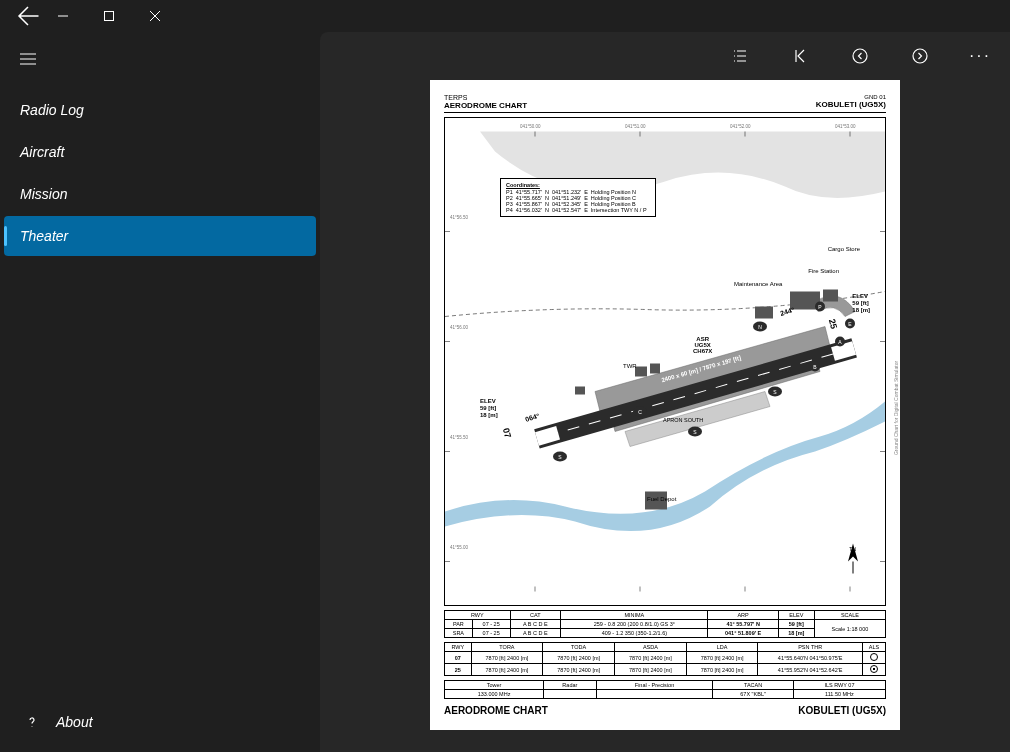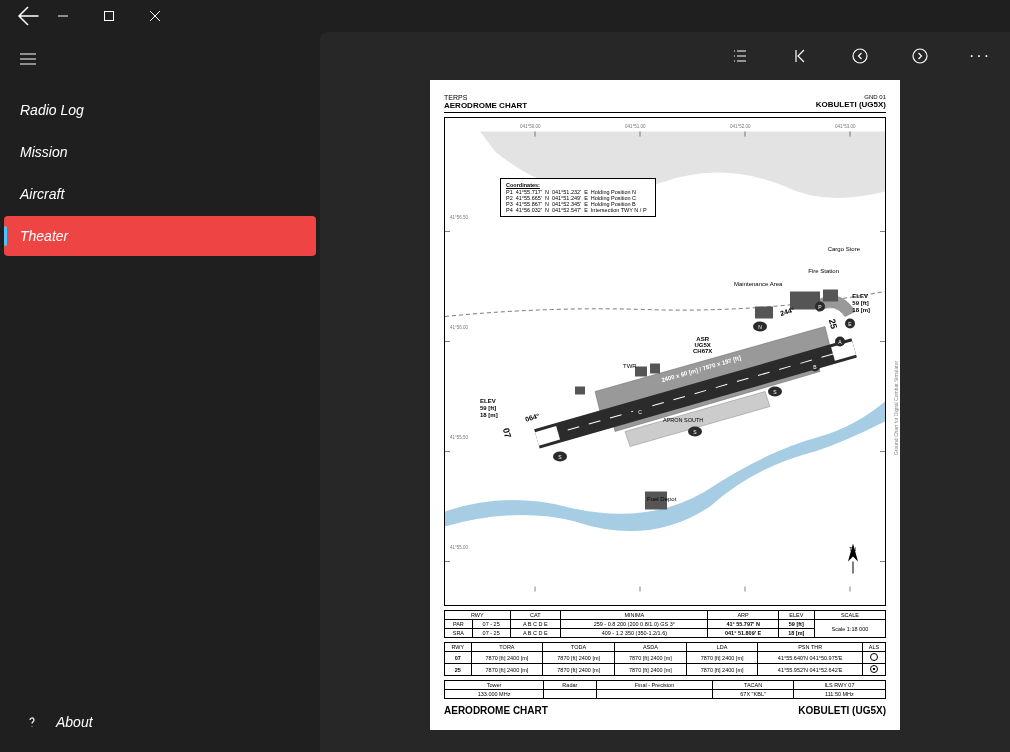--- a/index.html
+++ b/index.html
@@ -39,21 +39,21 @@
 .nav-items { margin-top: 8px; }
 .nav-item {
   padding: 12px 16px;
   margin: 2px 4px;
   border-radius: 4px;
   cursor: pointer;
   font-size: 14px;
   position: relative;
 }
 .nav-item.selected {
-  background: #ef4444;
+  background: #0369a1;
 }
 .nav-item.selected::before {
   content: "";
   position: absolute;
   left: 0;
   top: 25%;
   height: 50%;
   width: 3px;
   background: #4cc2ff;
   border-radius: 2px;
@@ -165,22 +165,22 @@
 
 <div class="content">
   <div class="sidebar">
     <div class="hamburger">
       <svg width="16" height="12" viewBox="0 0 16 12">
           <path d="M0 1 H16 M0 6 H16 M0 11 H16" stroke="#fff" stroke-width="1"></path>
         </svg>
     </div>
     <div class="nav-items">
       <div class="nav-item">Radio Log</div>
+      <div class="nav-item">Aircraft</div>
       <div class="nav-item">Mission</div>
-      <div class="nav-item">Aircraft</div>
       <div class="nav-item selected">Theater</div>
     </div>
     <div class="sidebar-bottom">
       <div class="nav-item">
         <svg viewBox="0 0 16 16" fill="none" stroke="#fff" stroke-width="1.2">
             <path d="M6 6 a2 2 0 1 1 3 1.7 C8.3 8.3 8 8.7 8 9.5 M8 12 v0.5"></path>
           </svg>
         <span>About</span>
       </div>
     </div>

